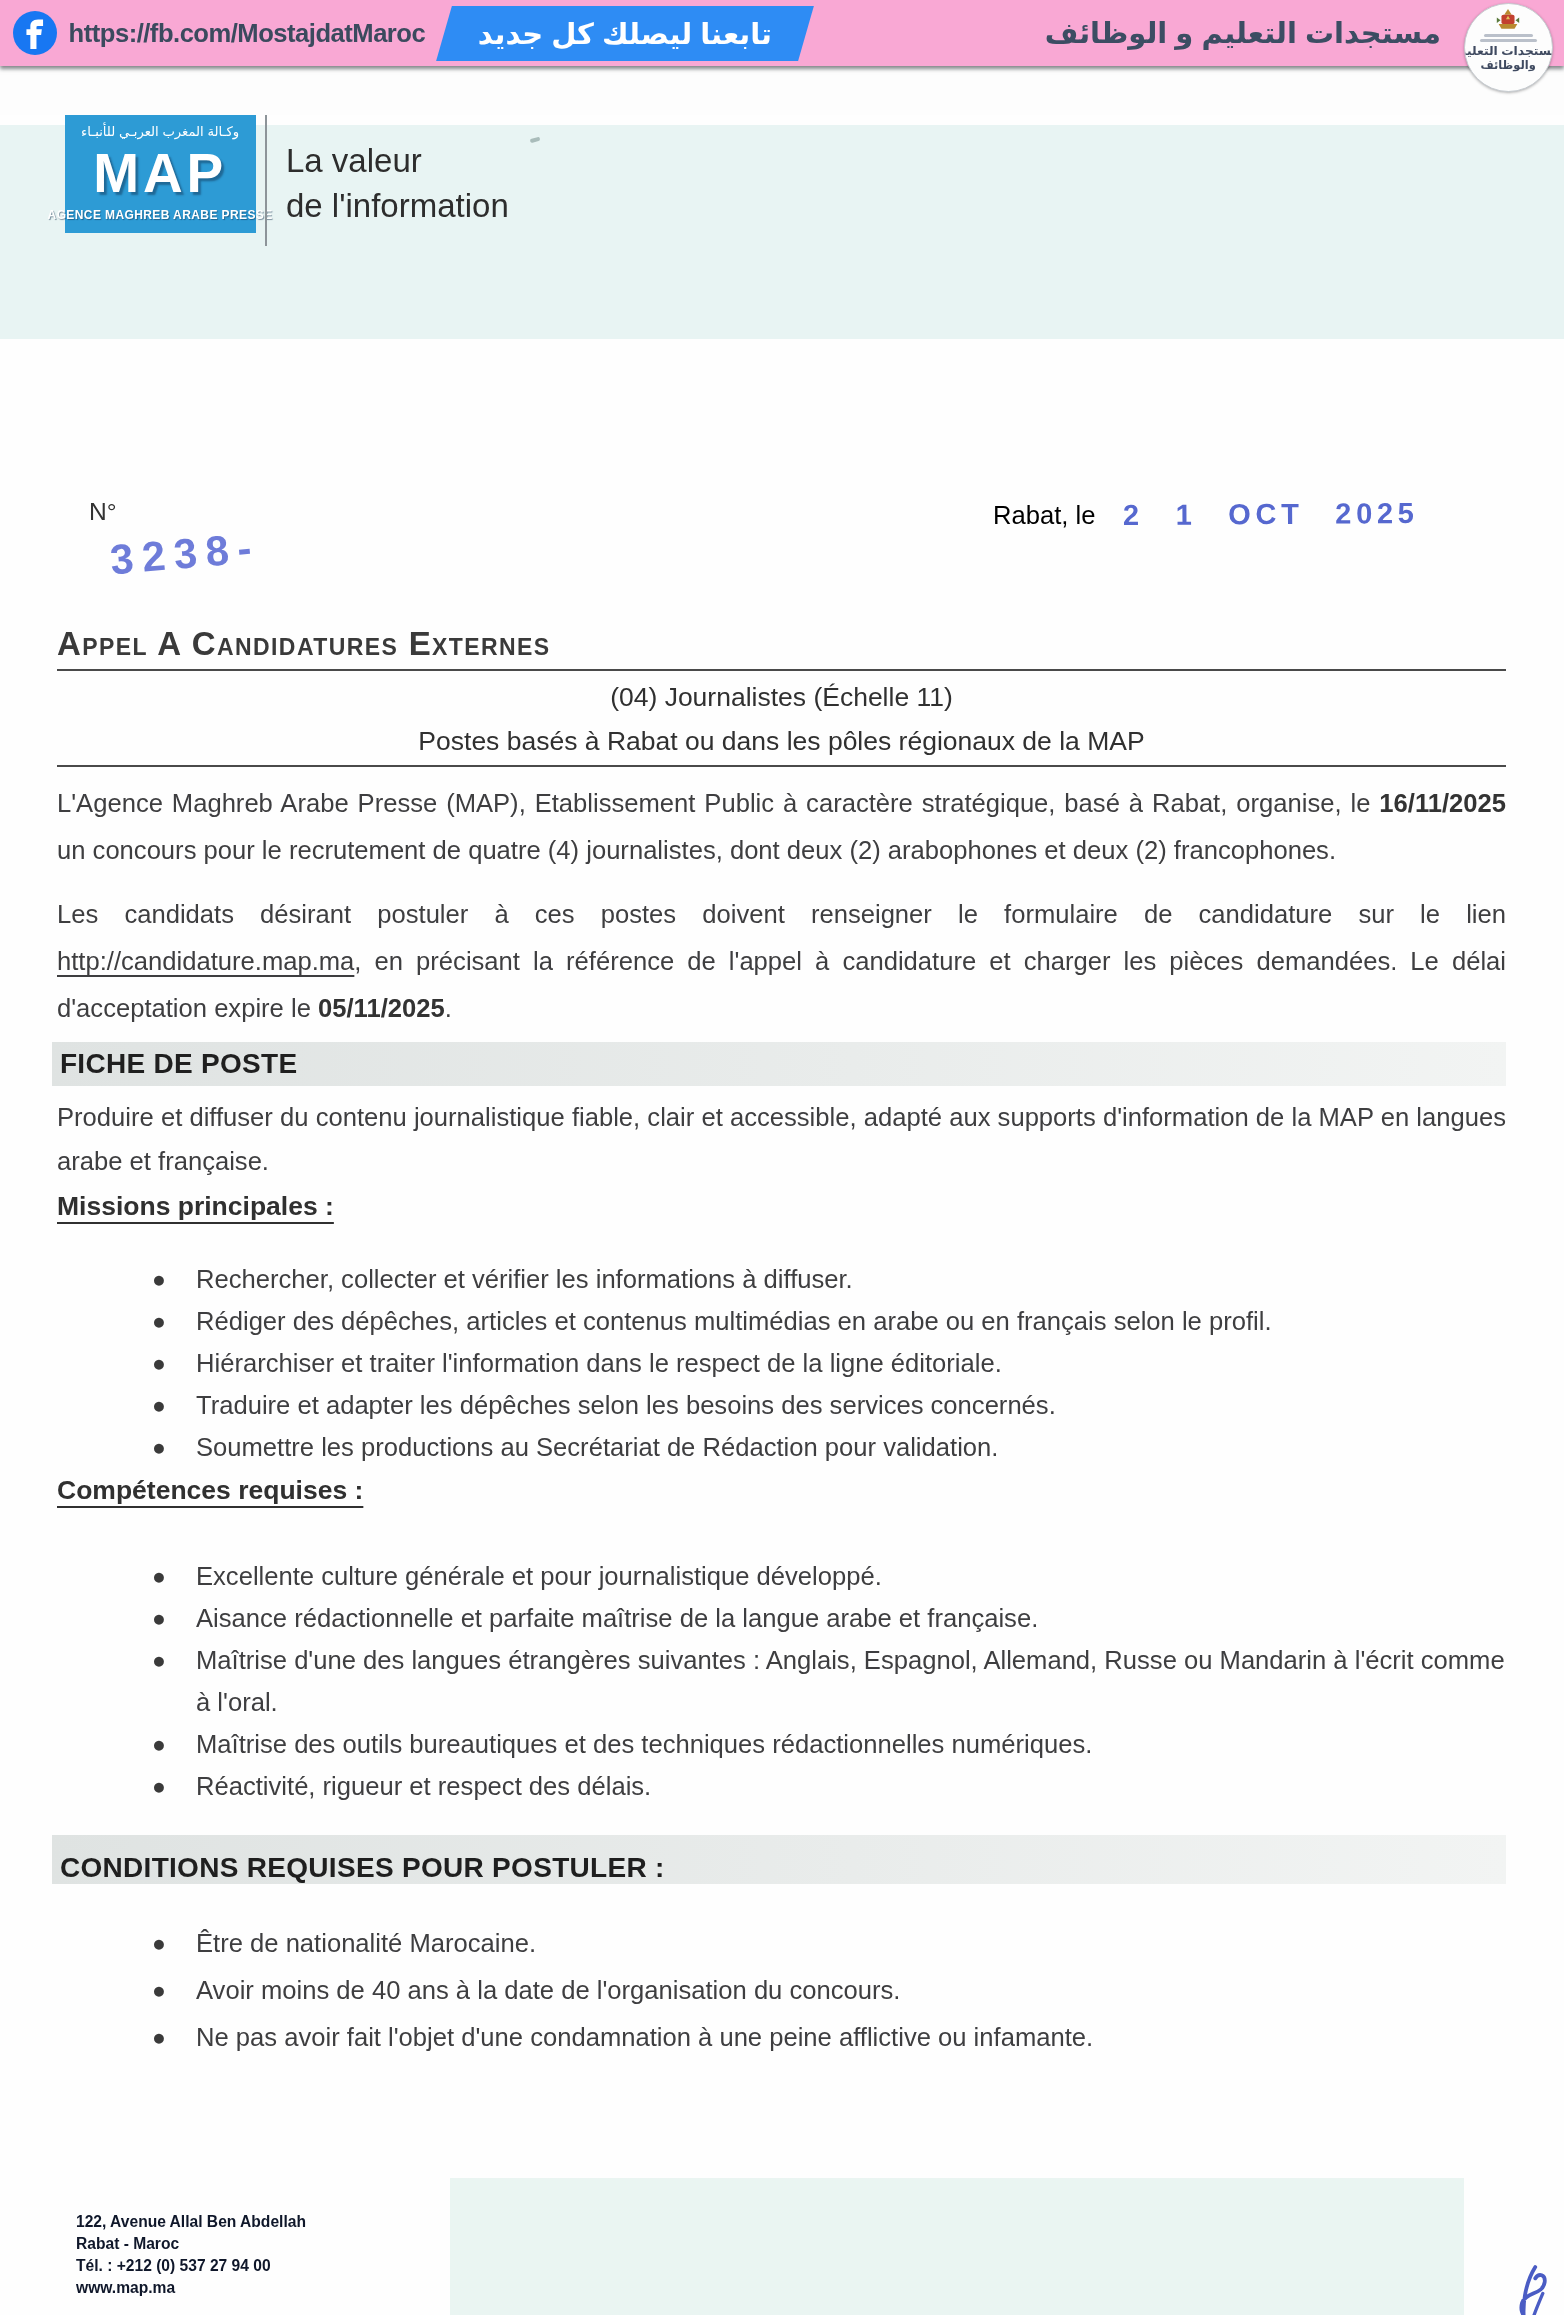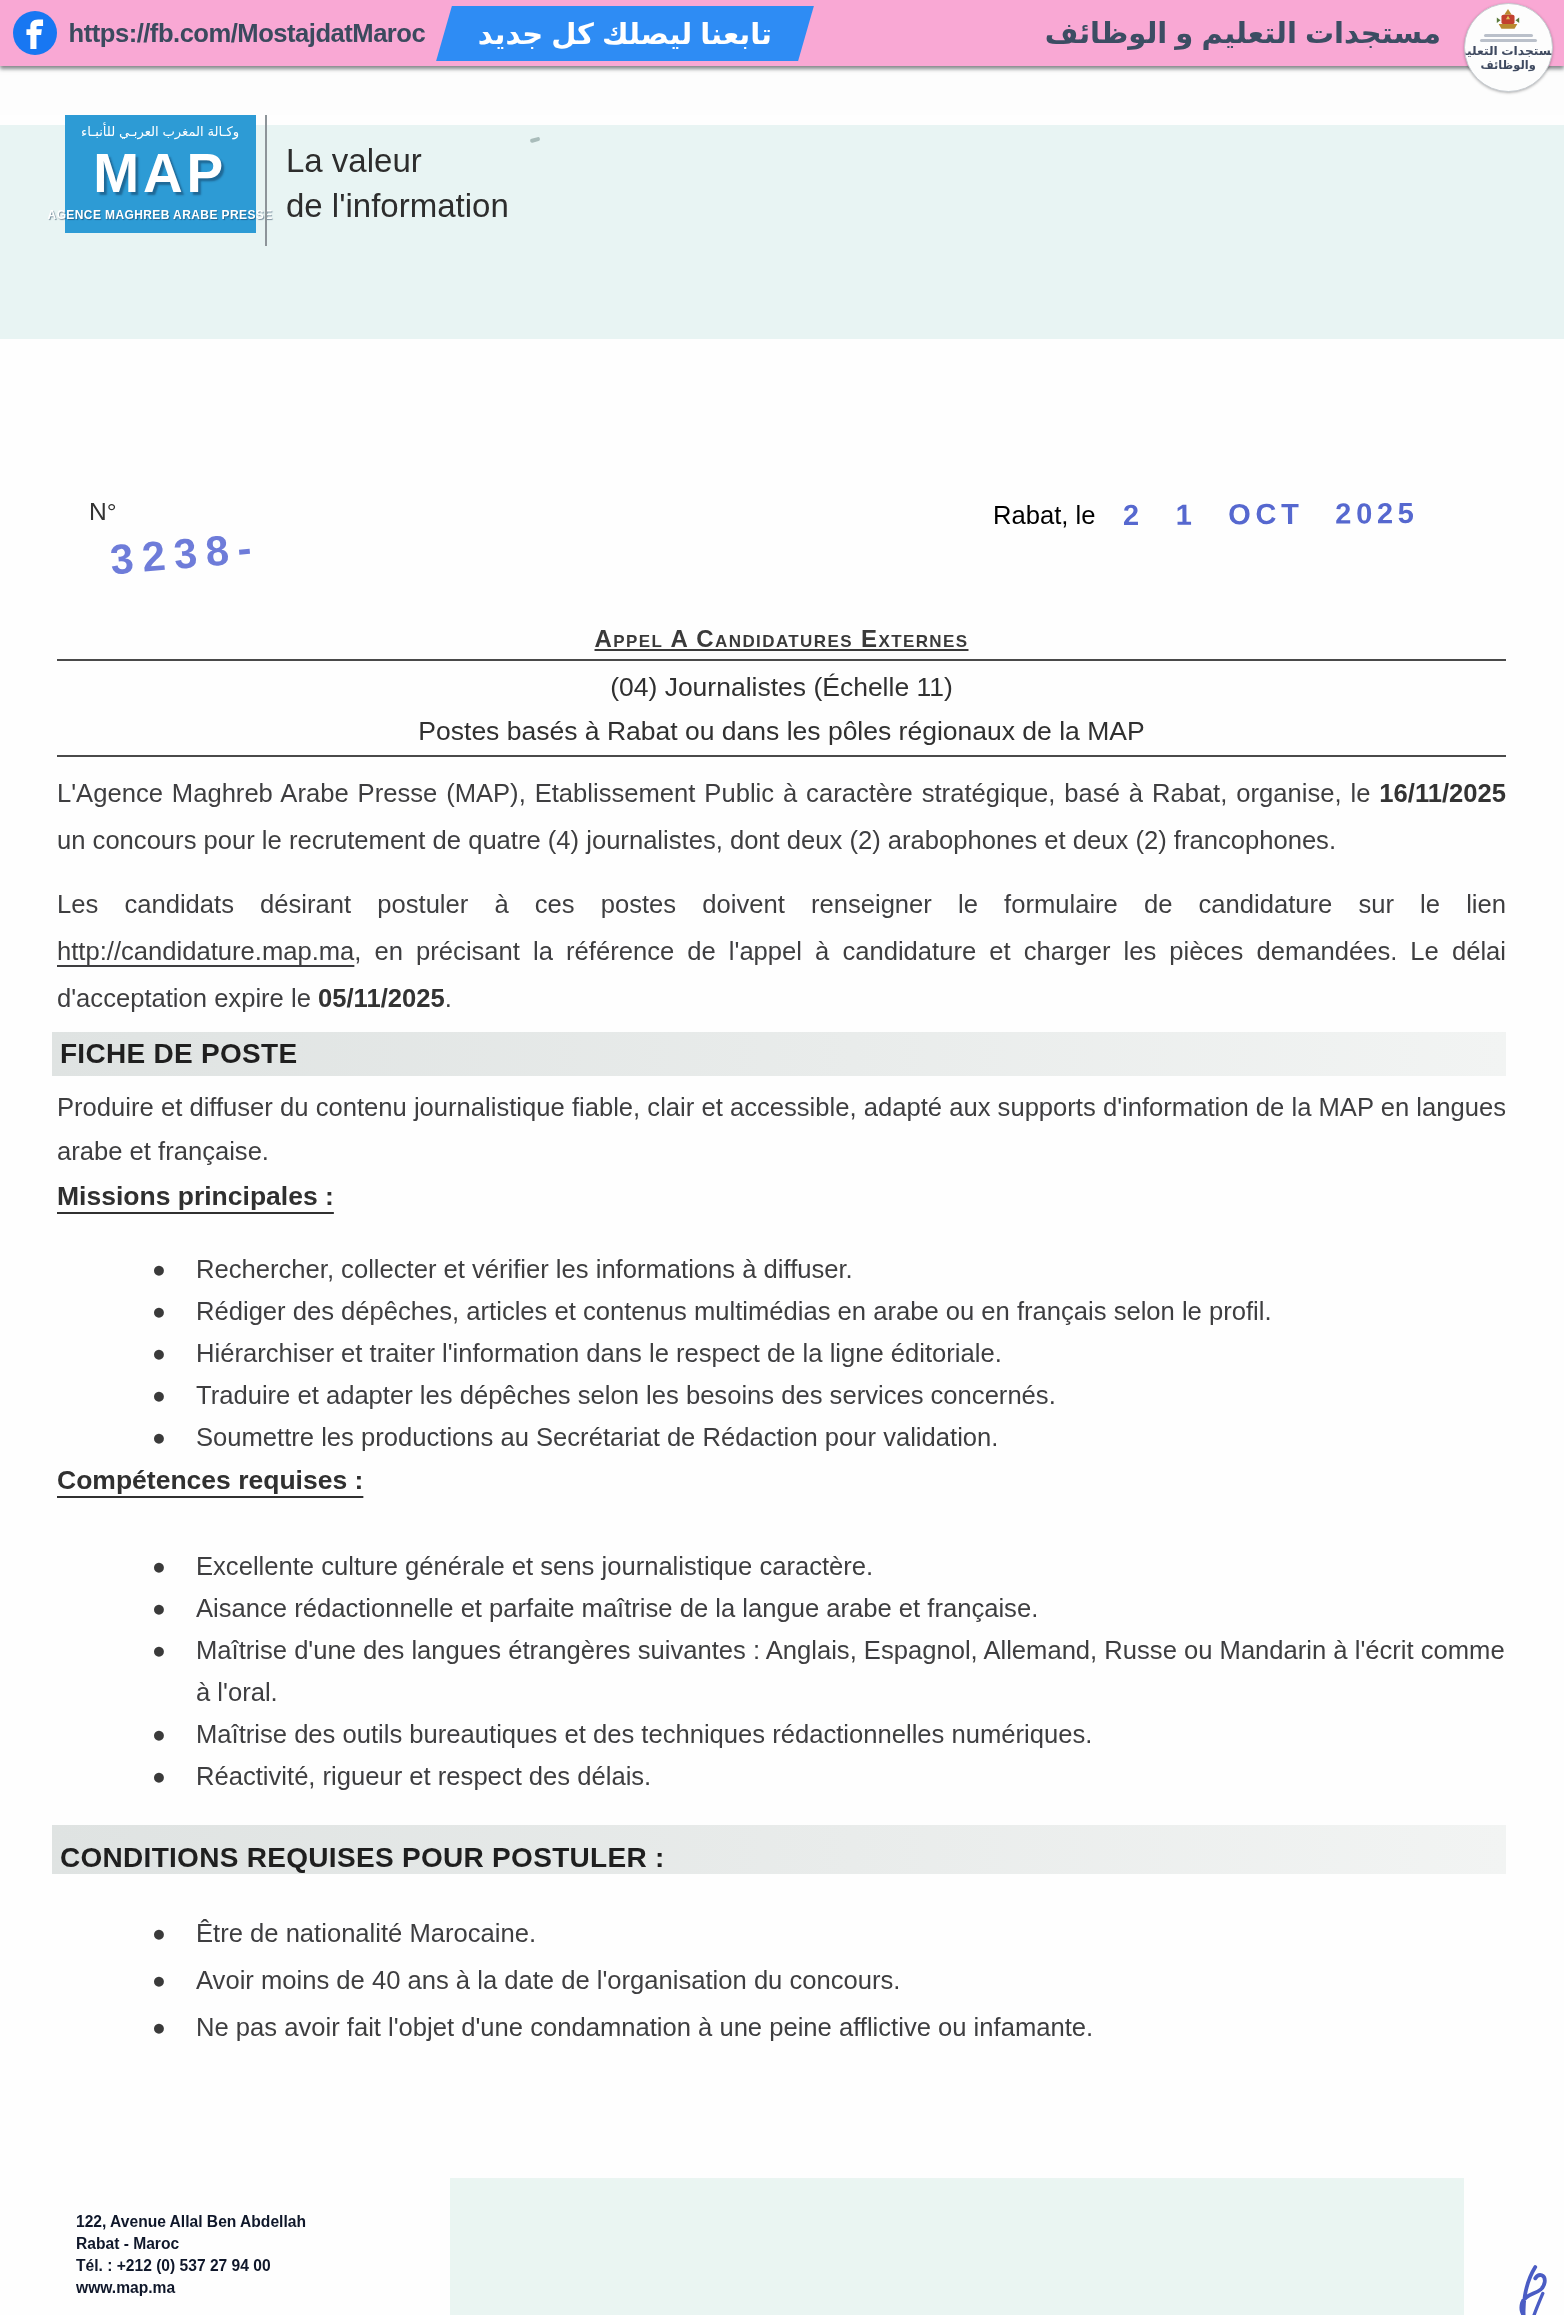--- a/index.html
+++ b/index.html
@@ -52,21 +52,21 @@
   .ref-left{padding-left:32px;}
   .ref-no{font-size:24.6px;color:#333;}
   .ref-number{
     display:inline-block;margin:3.8px 0 0 21px;font-size:42px;font-weight:bold;
     color:#5b6bd5;transform:rotate(-5deg);letter-spacing:8.5px;opacity:.88;
   }
   .ref-right{display:flex;align-items:baseline;gap:28px;padding-right:87px;}
   .ref-place{font-size:25.6px;color:#000000;white-space:nowrap;}
   .ref-date{font-size:29px;font-weight:bold;color:#5668cf;letter-spacing:4.7px;word-spacing:19px;white-space:nowrap;transform:rotate(-.4deg);}
   
-  .doc-title{margin-top:47px;text-align:center;font-size:24px;font-weight:bold;color:#3a3a3a;font-variant:small-caps;letter-spacing:1.4px;text-decoration:underline;}
+  .doc-title{margin-top:47px;font-size:33px;font-weight:bold;color:#3a3a3a;font-variant:small-caps;letter-spacing:1.4px;}
   .rule{border:none;border-top:2.4px solid #4a4a4a;margin:6.6px 0 0;}
   .rule.r2{margin-top:1.9px;}
   .subtitles{text-align:center;font-size:26.5px;color:#303030;line-height:44px;margin-top:3.8px;}
   
   .body-par{margin:13.2px 0 0;font-size:25.6px;line-height:47px;color:#3e3e40;text-align:justify;}
   .body-par.p2{margin-top:17px;}
   .body-par.p3{margin-top:9.5px;line-height:44px;}
   .body-par strong{color:#333;}
   .doc-link{text-decoration:underline;text-underline-offset:4.7px;}
   
@@ -193,21 +193,21 @@
         <div class="bullet-row">
             <span class="dot">●</span>
             <span class="bullet-text">Soumettre les productions au Secrétariat de Rédaction pour validation.</span>
           </div>
       </div>
 
       <div class="sub-heading">Compétences requises :</div>
       <div class="bullet-list comp">
         <div class="bullet-row">
             <span class="dot">●</span>
-            <span class="bullet-text">Excellente culture générale et sens journalistique caractère.</span>
+            <span class="bullet-text">Excellente culture générale et pour journalistique développé.</span>
           </div>
         <div class="bullet-row">
             <span class="dot">●</span>
             <span class="bullet-text">Aisance rédactionnelle et parfaite maîtrise de la langue arabe et française.</span>
           </div>
         <div class="bullet-row">
             <span class="dot">●</span>
             <span class="bullet-text">Maîtrise d'une des langues étrangères suivantes : Anglais, Espagnol, Allemand, Russe ou Mandarin à l'écrit comme à l'oral.</span>
           </div>
         <div class="bullet-row">

